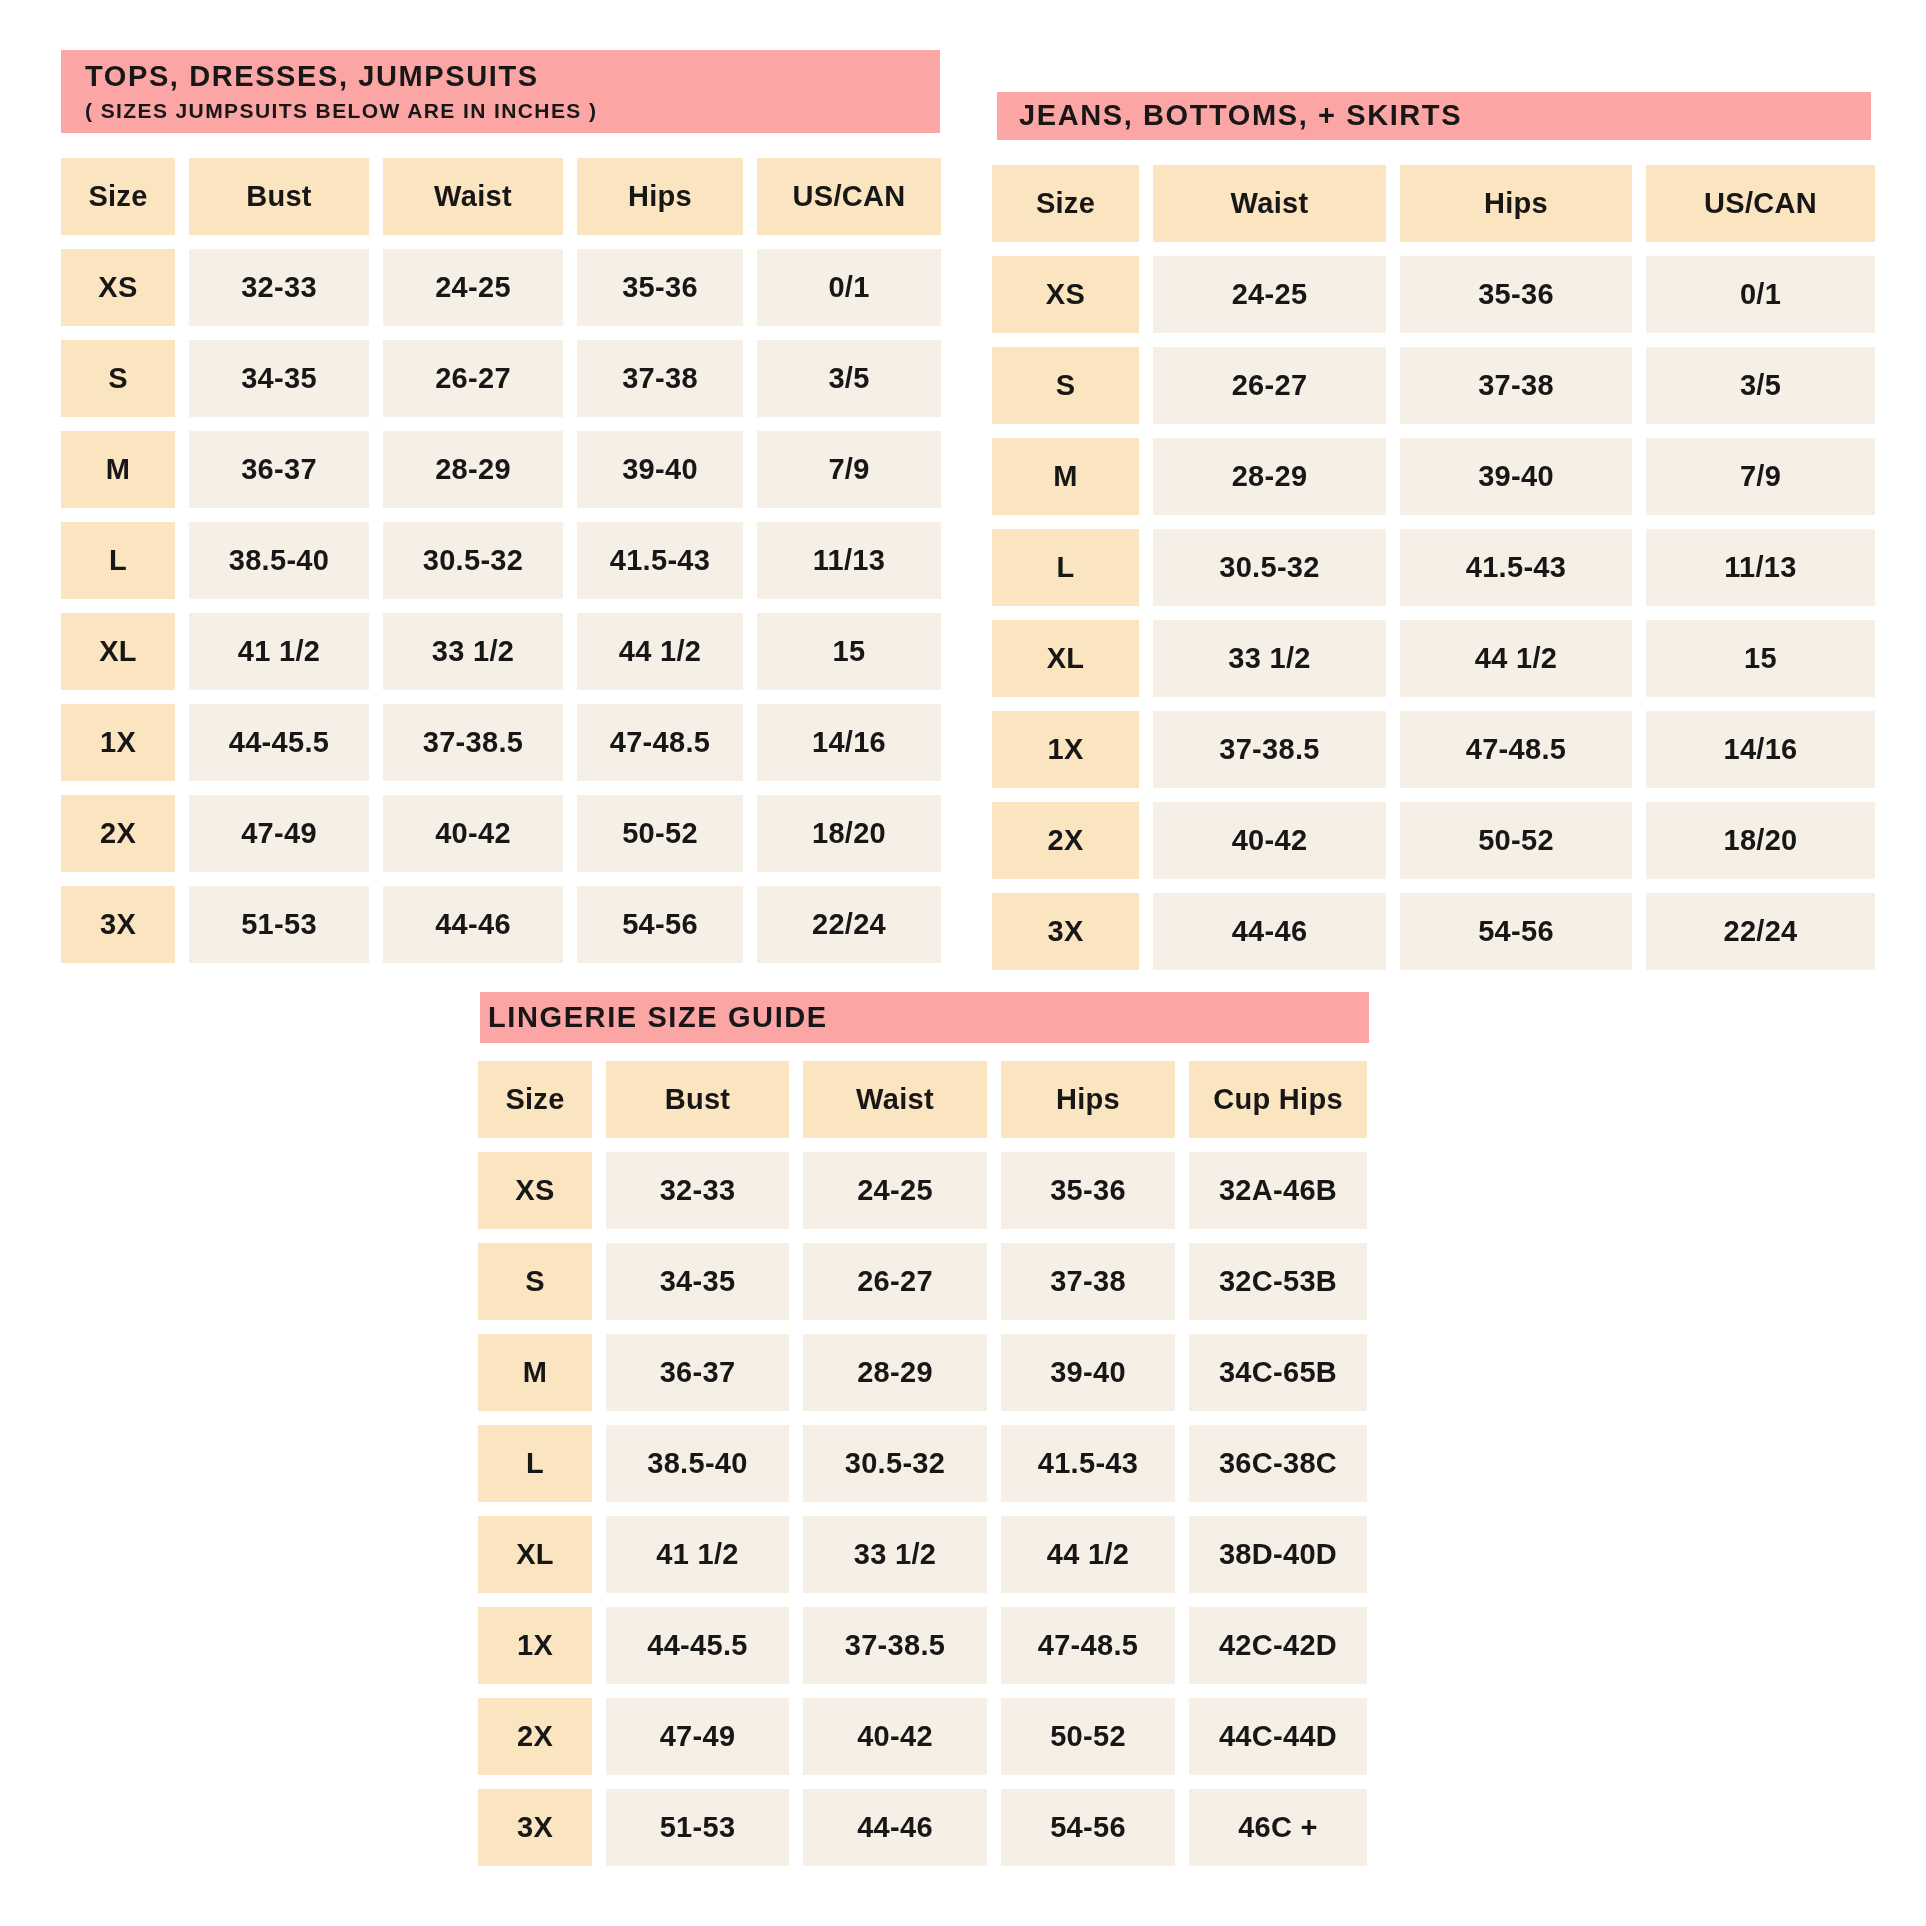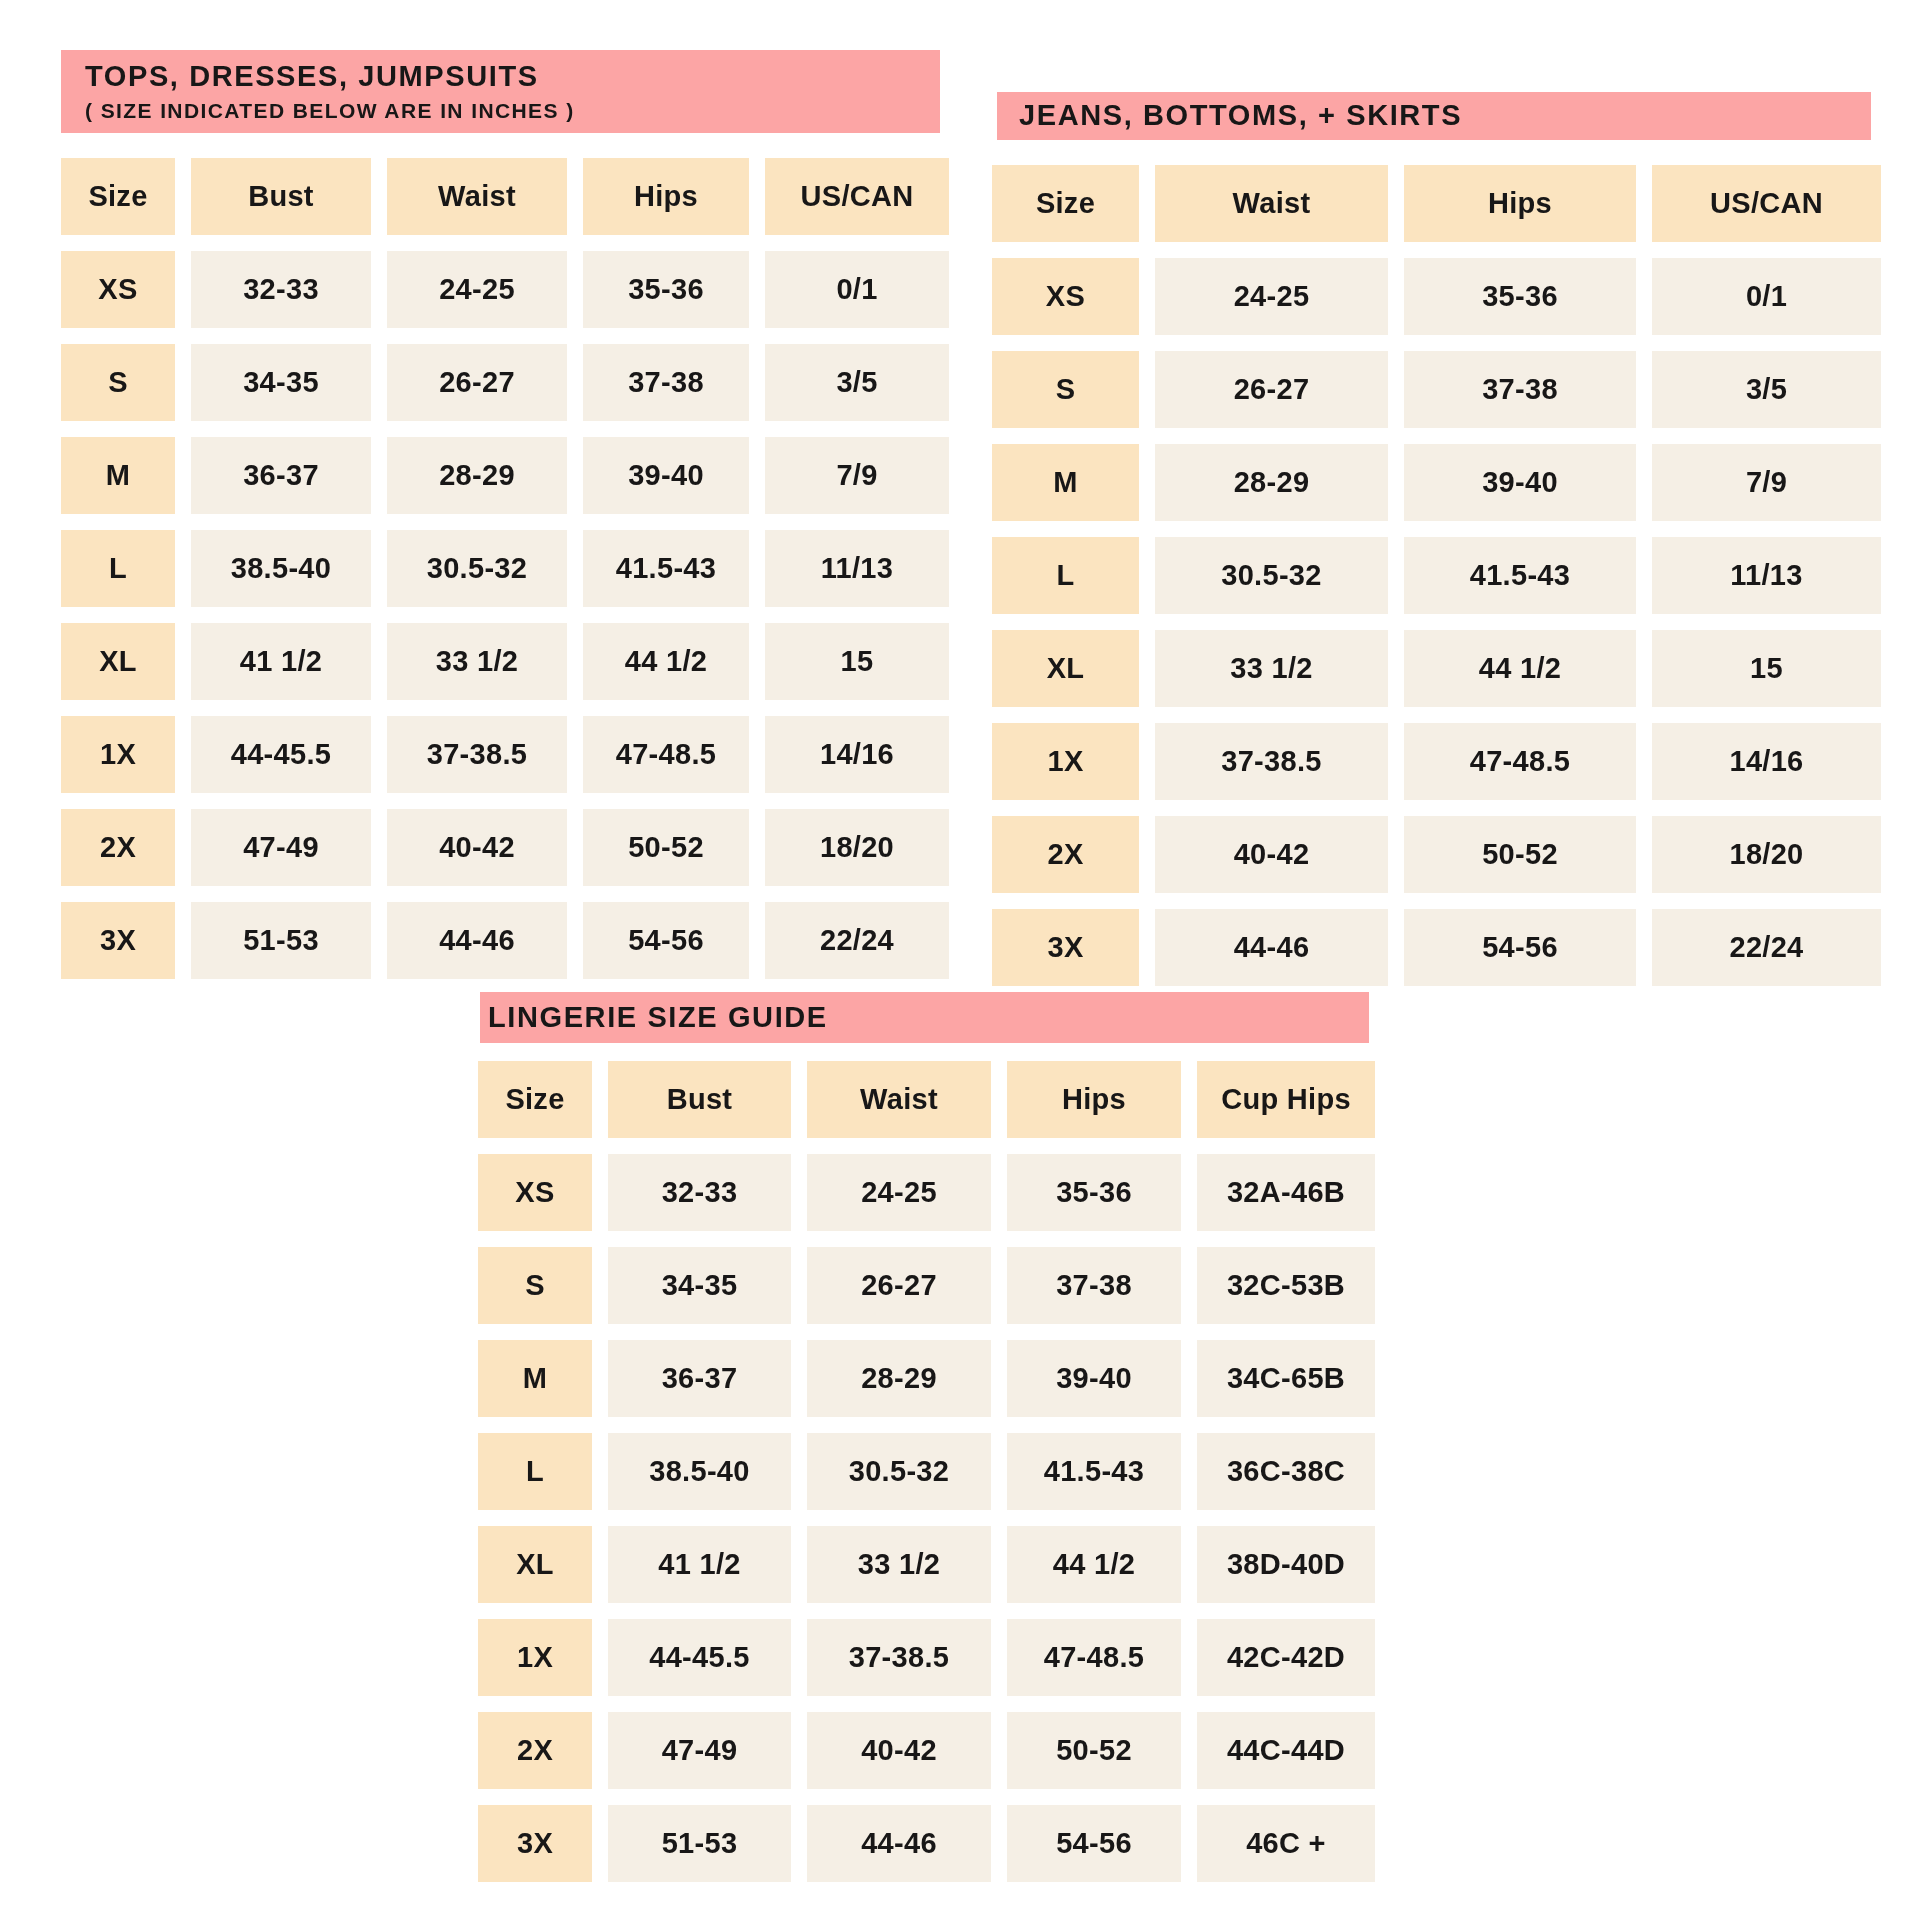--- a/index.html
+++ b/index.html
@@ -16,21 +16,20 @@
     font-size:29px;font-weight:800;letter-spacing:1.6px;line-height:1.15;
     white-space:nowrap;
   }
   .title-sub{
     font-size:21px;font-weight:800;letter-spacing:1.4px;margin-top:5px;
     white-space:nowrap;
   }
   .grid{
     position:absolute;display:grid;column-gap:14px;row-gap:14px;
     grid-auto-rows:77px;
-    gap:16px;
   }
   .cell{
     display:flex;align-items:center;justify-content:center;
     font-weight:700;font-size:29px;letter-spacing:0.3px;white-space:nowrap;
   }
   .key{background:#fbe4c0;}
   .val{background:#f5efe5;}
   #t1-title{left:61px;top:50px;width:879px;height:83px;padding-left:24px;}
   #t1{left:61px;top:158px;grid-template-columns:114px 180px 180px 166px 184px;}
   #t2-title{left:997px;top:92px;width:874px;height:48px;padding-left:22px;}
@@ -38,21 +37,21 @@
   #t3-title{left:480px;top:992px;width:889px;height:51px;padding-left:8px;}
   #t3{left:478px;top:1061px;grid-template-columns:114px 183px 184px 174px 178px;}
 </style>
 </head>
 <body>
 
 <div class="canvas">
 
   <div class="title-block" id="t1-title">
     <div class="title-main">TOPS, DRESSES, JUMPSUITS</div>
-    <div class="title-sub">( SIZE INDICATED BELOW ARE IN INCHES )</div>
+    <div class="title-sub">( SIZES JUMPSUITS BELOW ARE IN INCHES )</div>
   </div>
 
   <div class="grid" id="t1">
     <div class="cell key">Size</div>
     <div class="cell key">Bust</div>
     <div class="cell key">Waist</div>
     <div class="cell key">Hips</div>
     <div class="cell key">US/CAN</div>
 
     <div class="cell key">XS</div>

